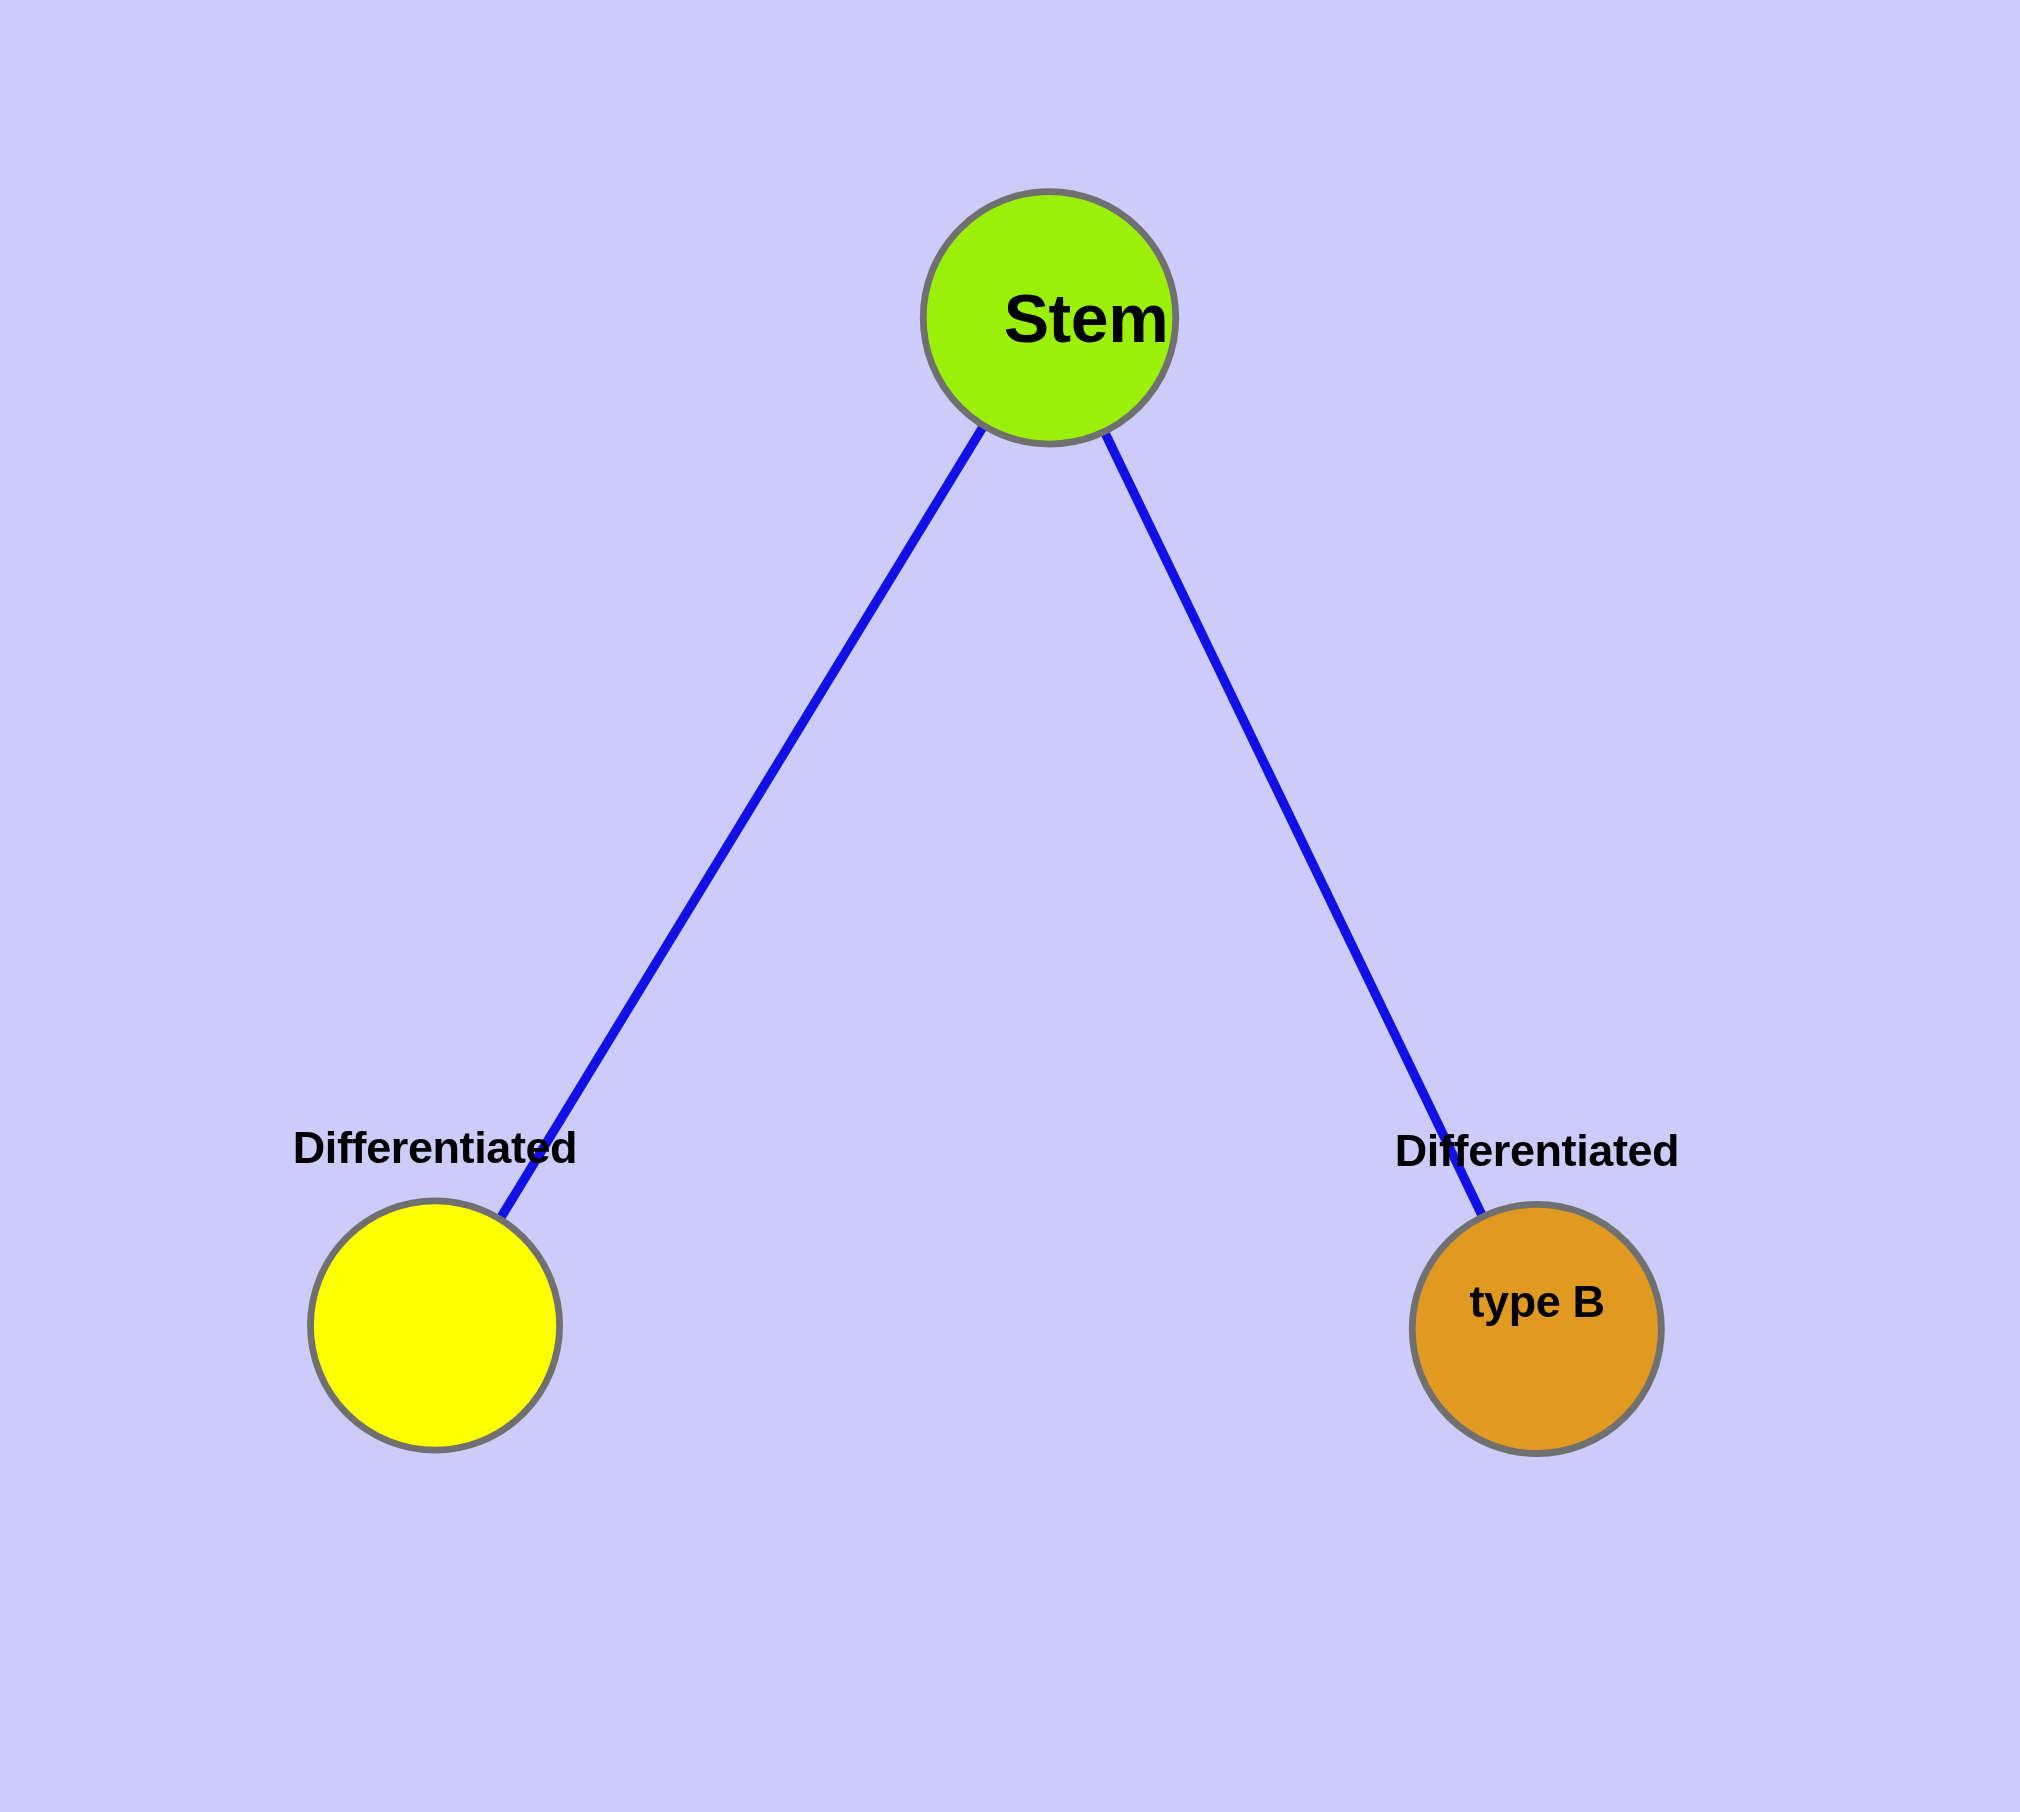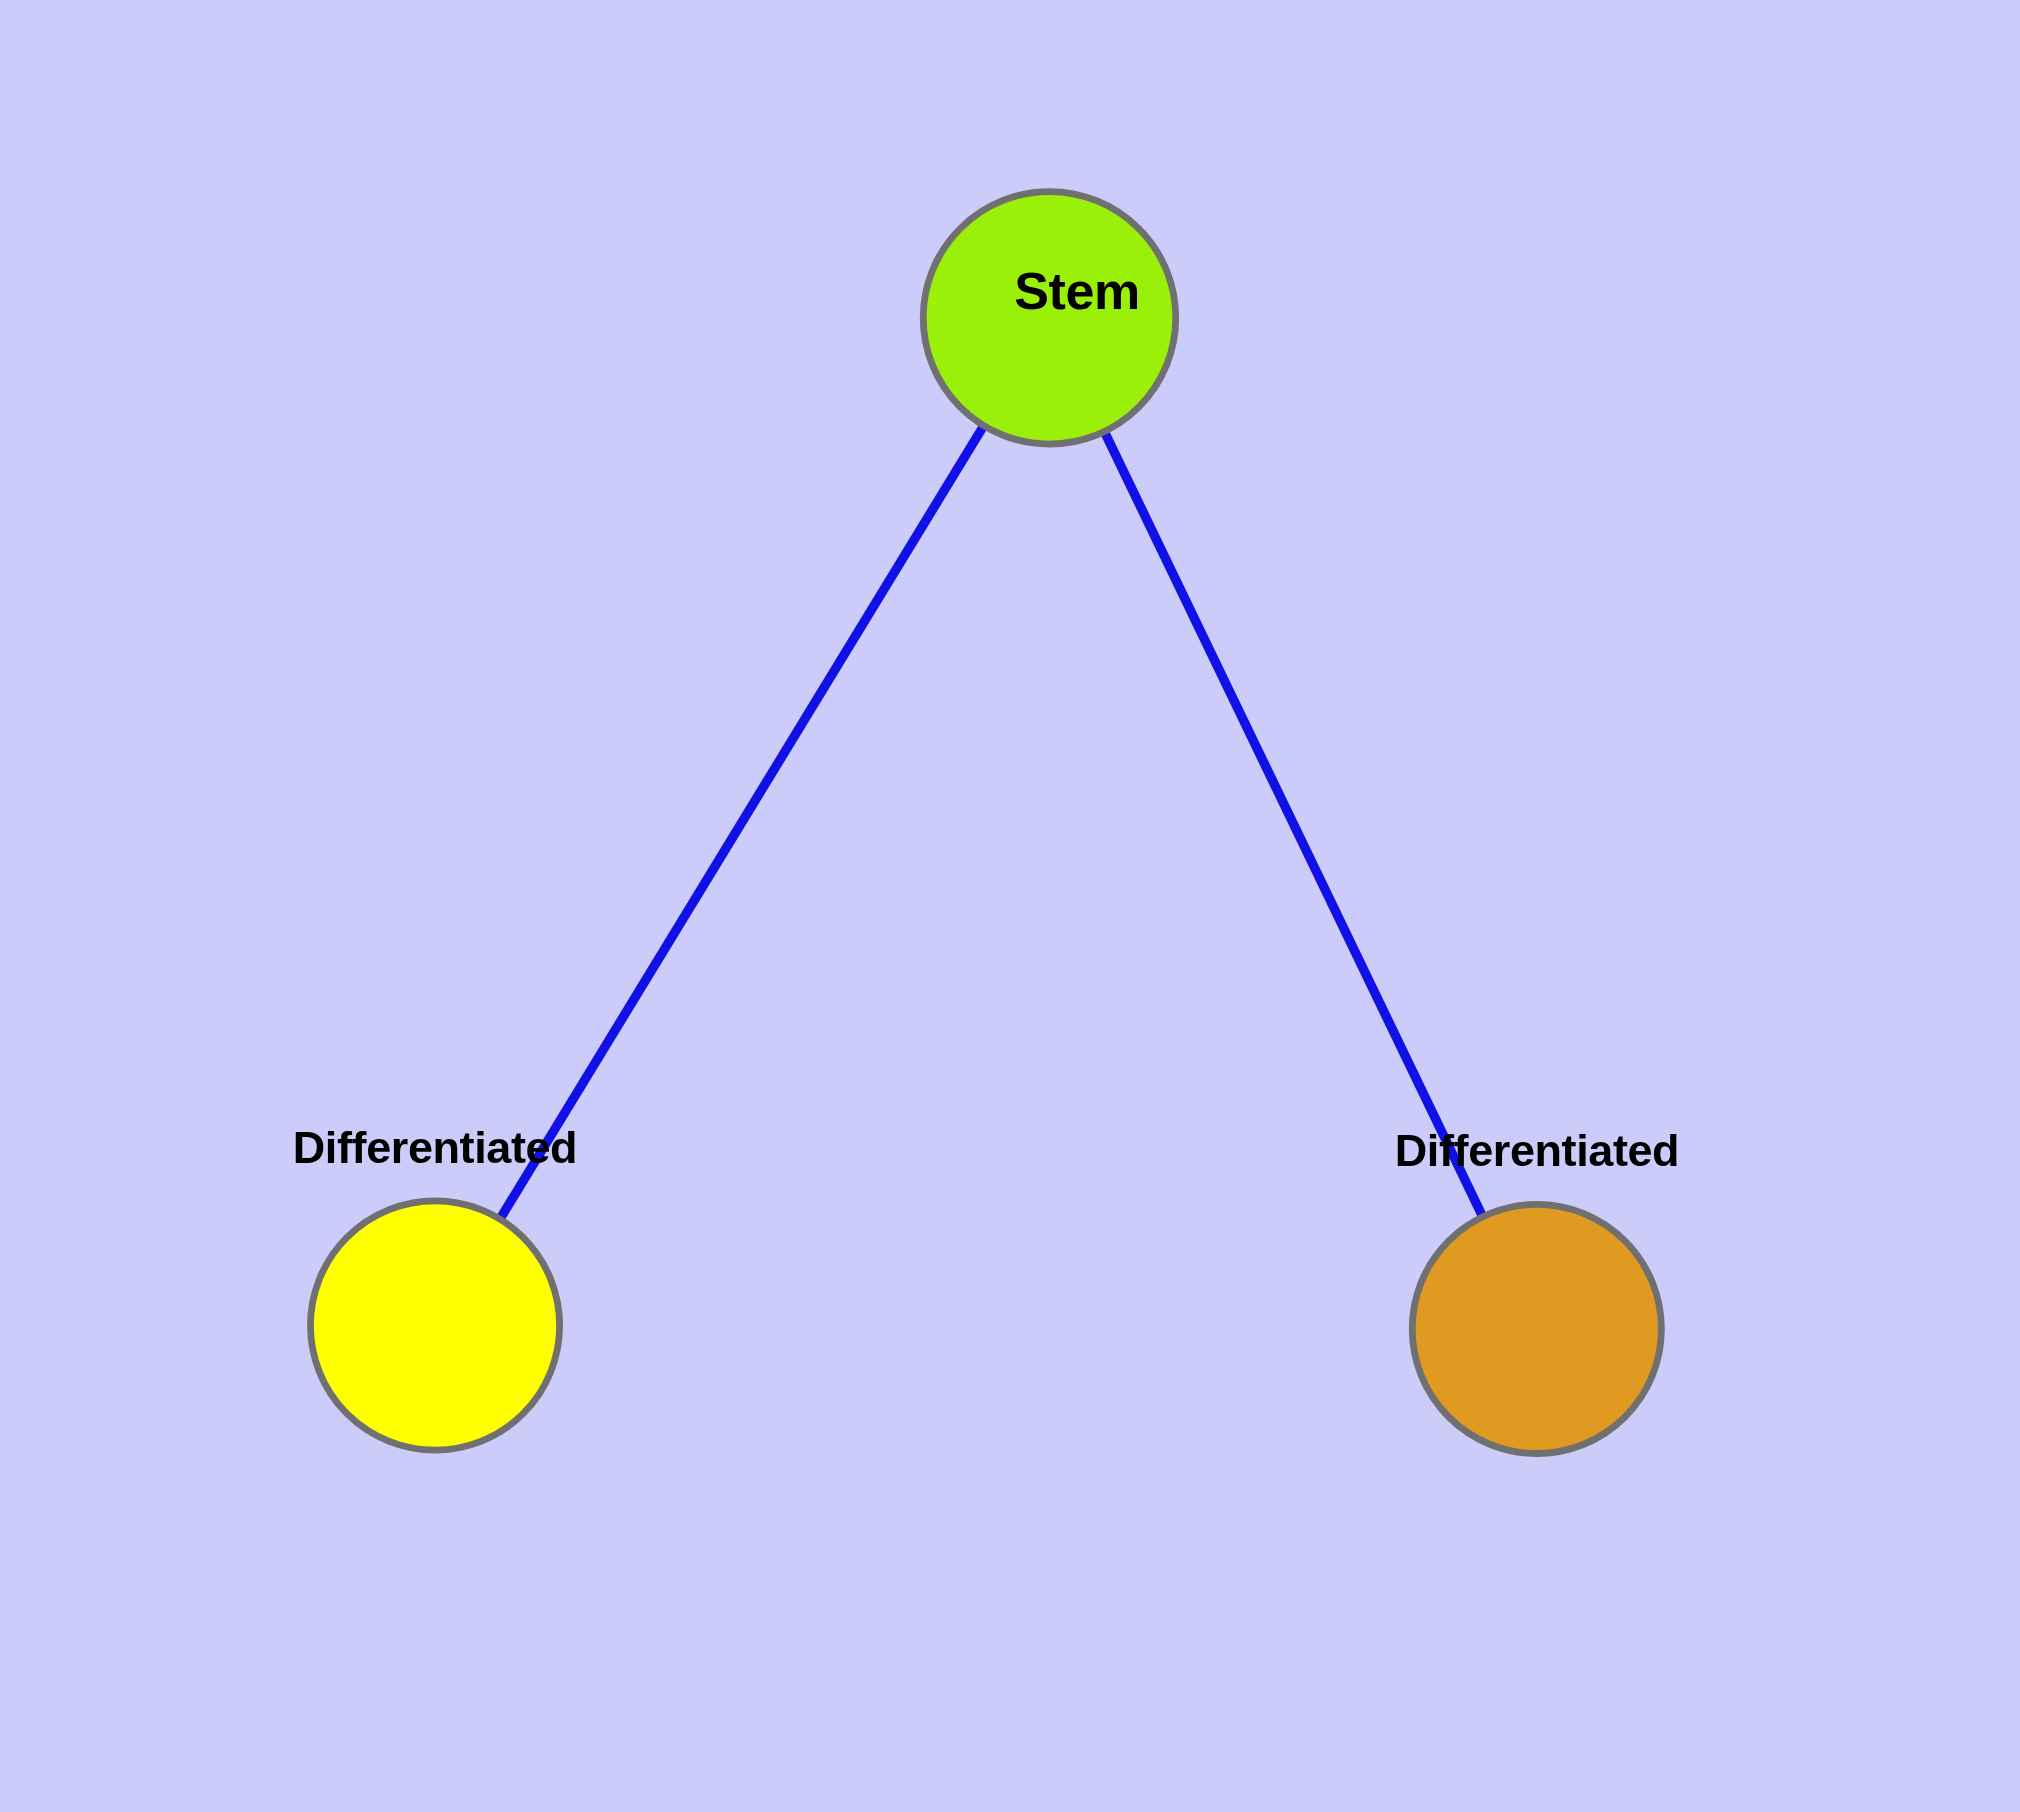--- a/index.html
+++ b/index.html
@@ -31,21 +31,21 @@
     position: absolute;
     text-align: center;
     color: #000000;
     font-weight: bold;
     white-space: pre;
     pointer-events: none;
     line-height: 1.12;
     letter-spacing: -0.4px;
   }
   .node-label.stem {
-    font-size: 52px;
+    font-size: 68px;
   }
   .node-label.leaf {
     font-size: 45px;
   }
 </style>
 </head>
 <body>
 
 <div id="canvas" style="width: 2021px; height: 1812px;">
 
@@ -68,16 +68,17 @@
   <div class="node-label stem" style="left: 710px; top: 204px; width: 678px; color: rgb(0, 0, 0);">
     <span>Stem</span>
   </div>
 
   <div class="node-label leaf" style="left: 96px; top: 1022px; width: 678px; color: rgb(0, 0, 0);">
     <div>Differentiated</div>
   </div>
 
   <div class="node-label leaf" style="left: 1198px; top: 1025px; width: 678px; color: rgb(0, 0, 0);">
     <div>Differentiated</div>
+    <div>type B</div>
   </div>
 
 </div>
 
 
 </body></html>

